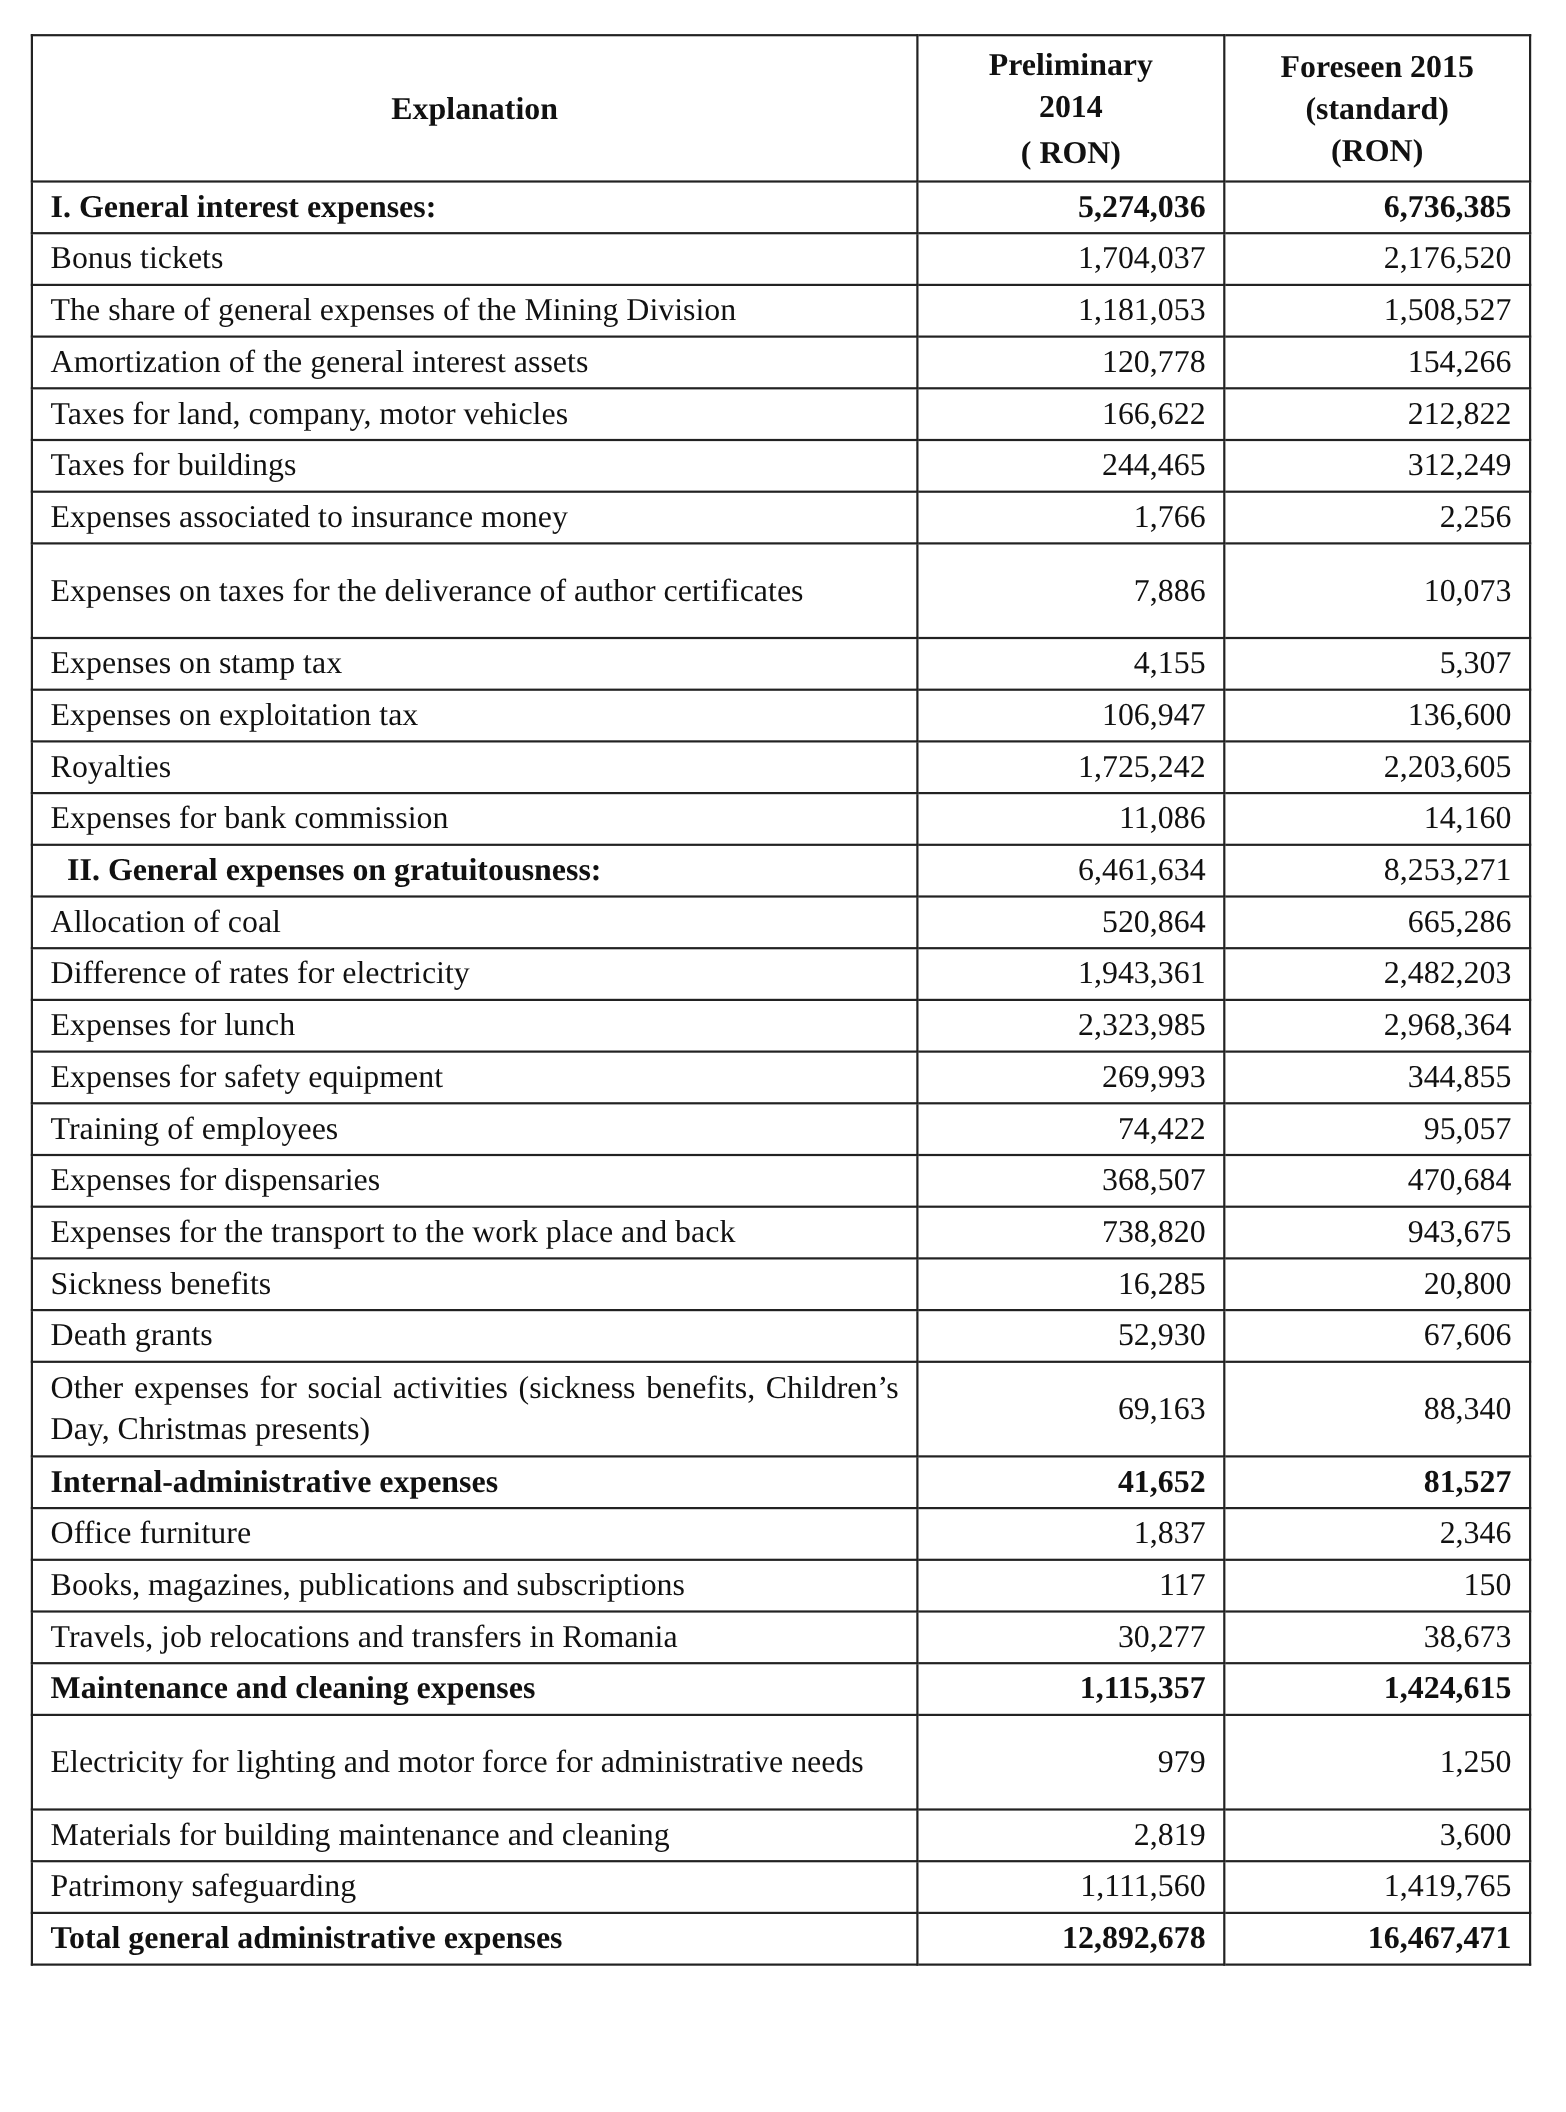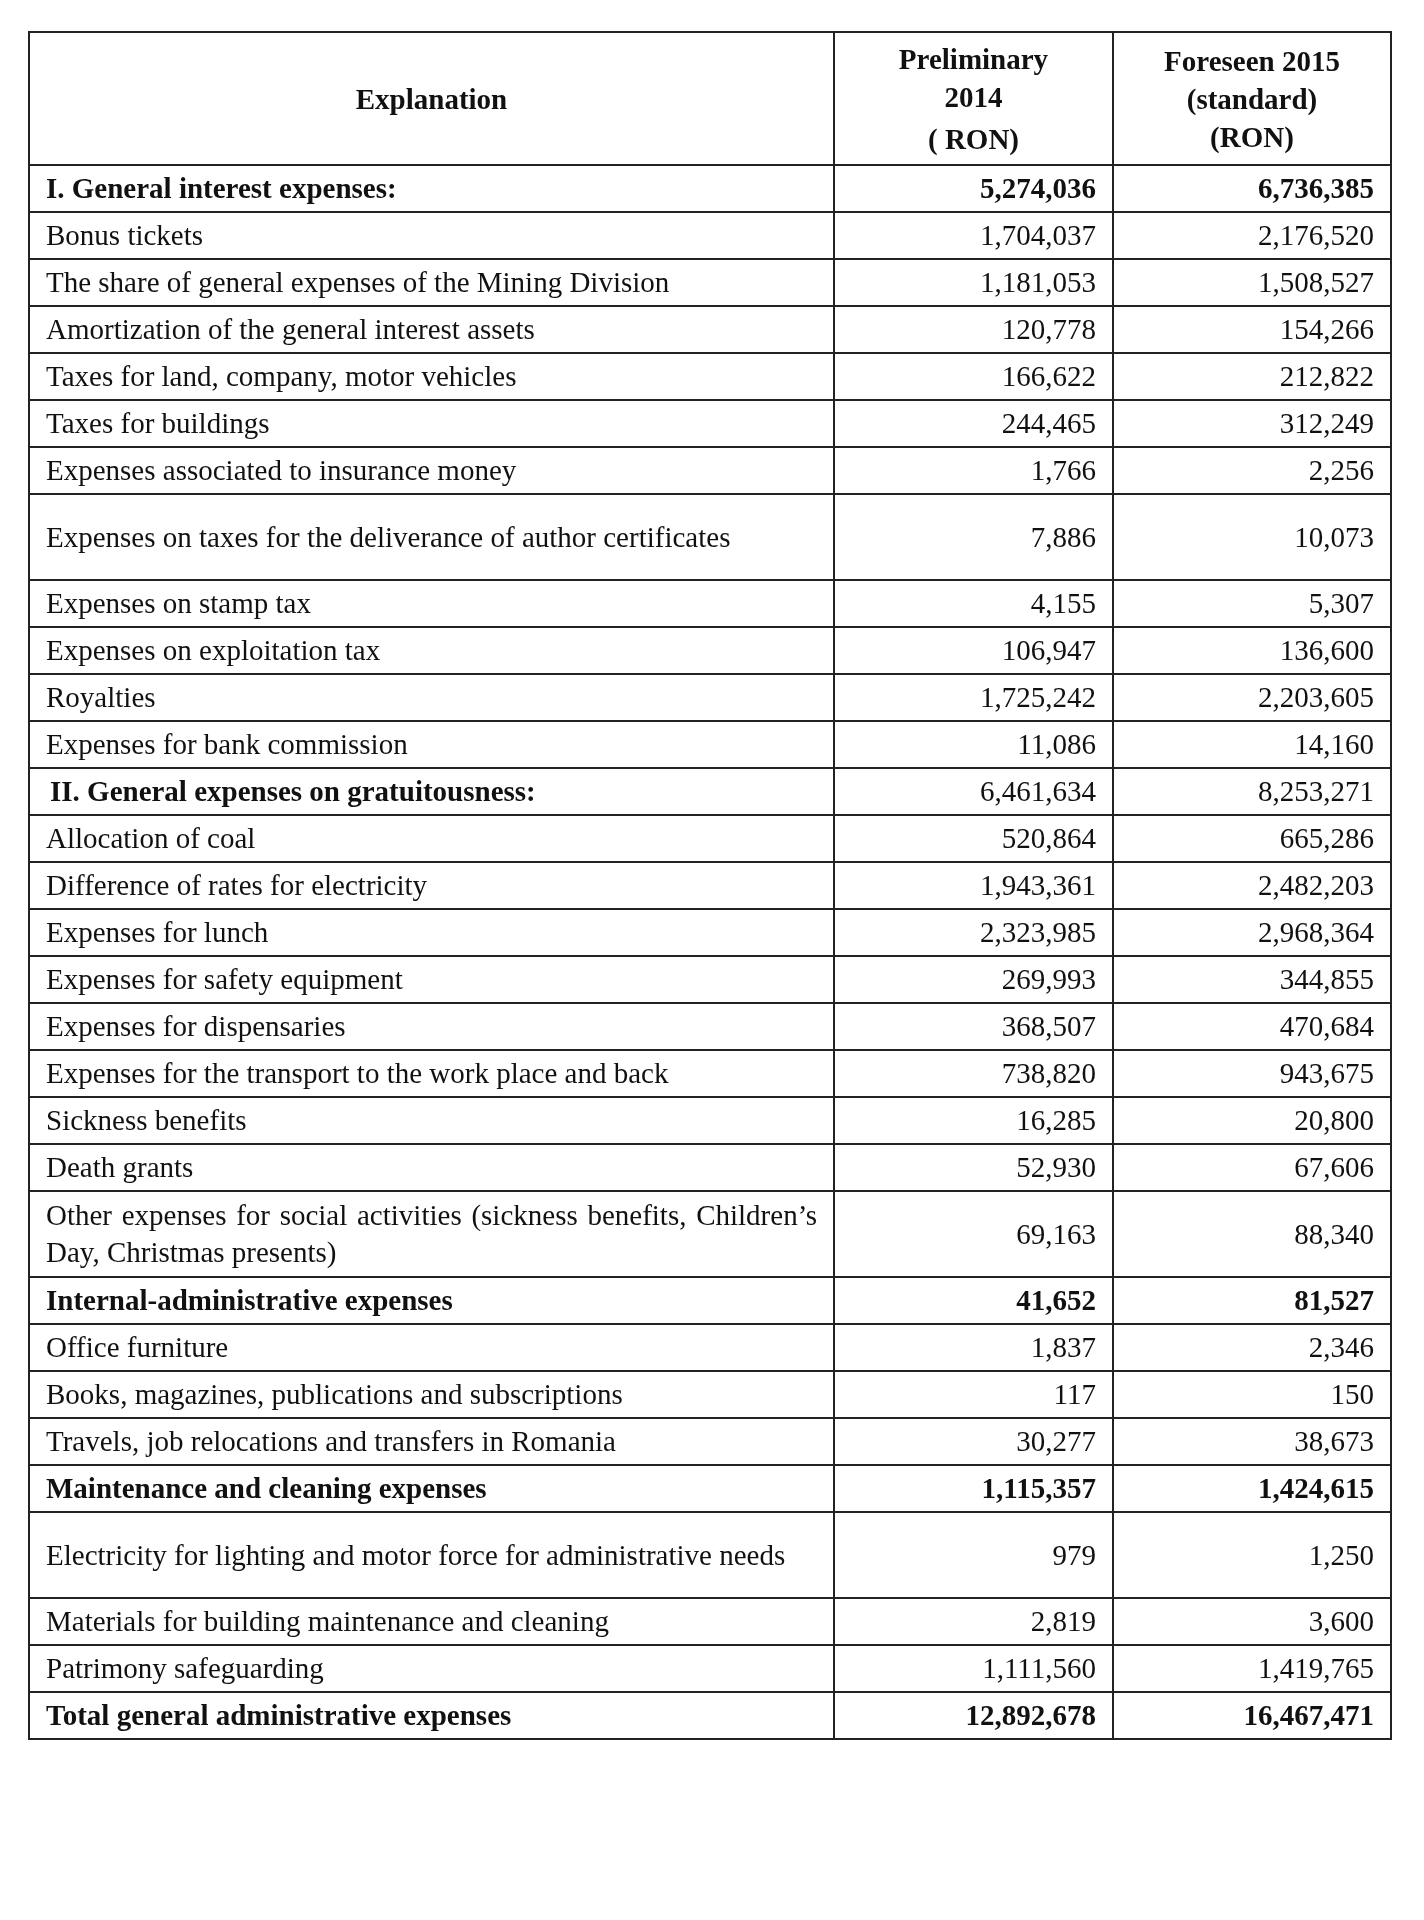--- a/index.html
+++ b/index.html
@@ -8,21 +8,21 @@
   table { position:absolute; left:28px; top:31px; width:1362px; border-collapse:collapse; table-layout:fixed; }
   td, th { border:2px solid #222; font-size:29px; line-height:37px; padding:0 16px 0 16px; vertical-align:middle; }
   th { font-weight:bold; text-align:center; height:131px; line-height:38px; padding:0 4px; }
   col.c1 { width:805px; } col.c2 { width:279px; } col.c3 { width:278px; }
   td { height:45px; }
   td.num { text-align:right; padding-right:16px; }
   tr.two td { height:84px; }
   tr.bold td { font-weight:bold;font-family:Liberation Serif, serif; }
   tr.bold-label td.label { font-weight:bold; }
   td.label.just { text-align:justify; text-align-last:left; }
-  td.label.indent { padding-left:20px;font-family:Liberation Serif, serif; }
+  td.label.indent { padding-left:31px;font-family:Liberation Serif, serif; }
   .hline { display:block; }
 </style>
 </head>
 <body>
 
 <table>
   <colgroup>
       <col class="c1">
       <col class="c2">
       <col class="c3">
@@ -122,20 +122,25 @@
         <td class="label">Expenses for lunch</td>
         <td class="num">2,323,985</td>
         <td class="num">2,968,364</td>
       </tr>
       <tr>
         <td class="label">Expenses for safety equipment</td>
         <td class="num">269,993</td>
         <td class="num">344,855</td>
       </tr>
       <tr>
+        <td class="label">Training of employees</td>
+        <td class="num">74,422</td>
+        <td class="num">95,057</td>
+      </tr>
+      <tr>
         <td class="label">Expenses for dispensaries</td>
         <td class="num">368,507</td>
         <td class="num">470,684</td>
       </tr>
       <tr>
         <td class="label">Expenses for the transport to the work place and back</td>
         <td class="num">738,820</td>
         <td class="num">943,675</td>
       </tr>
       <tr>

